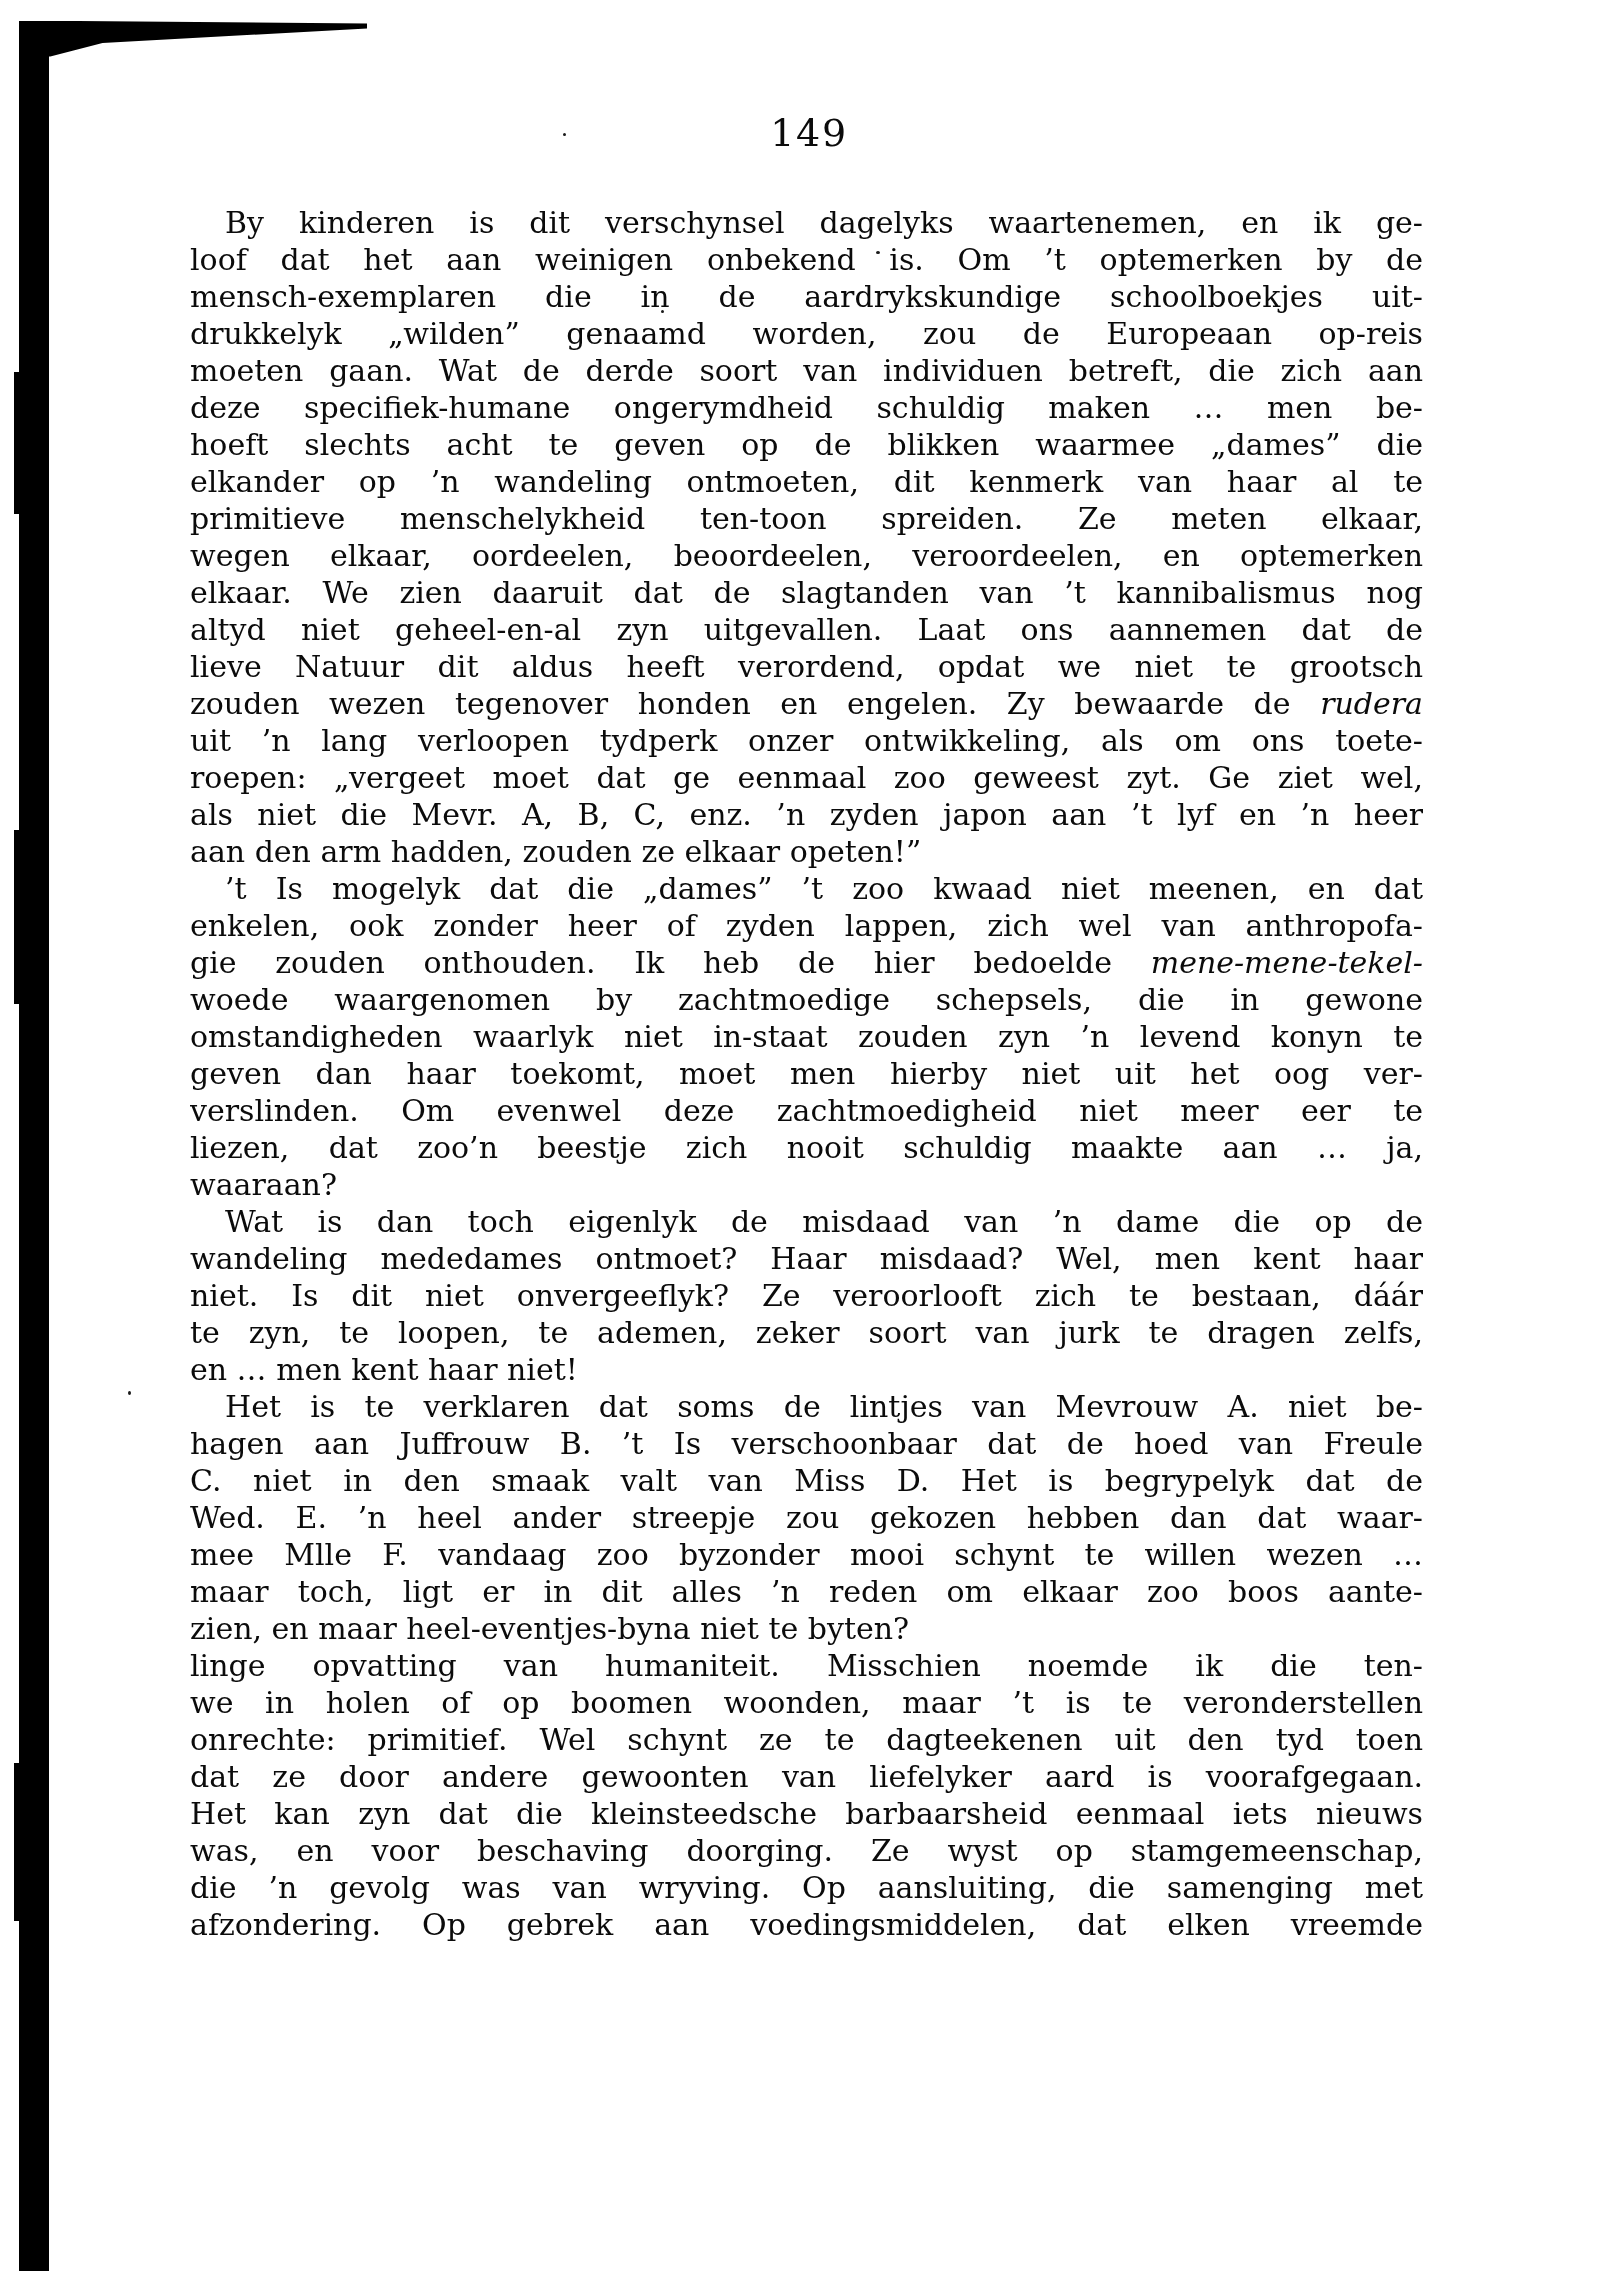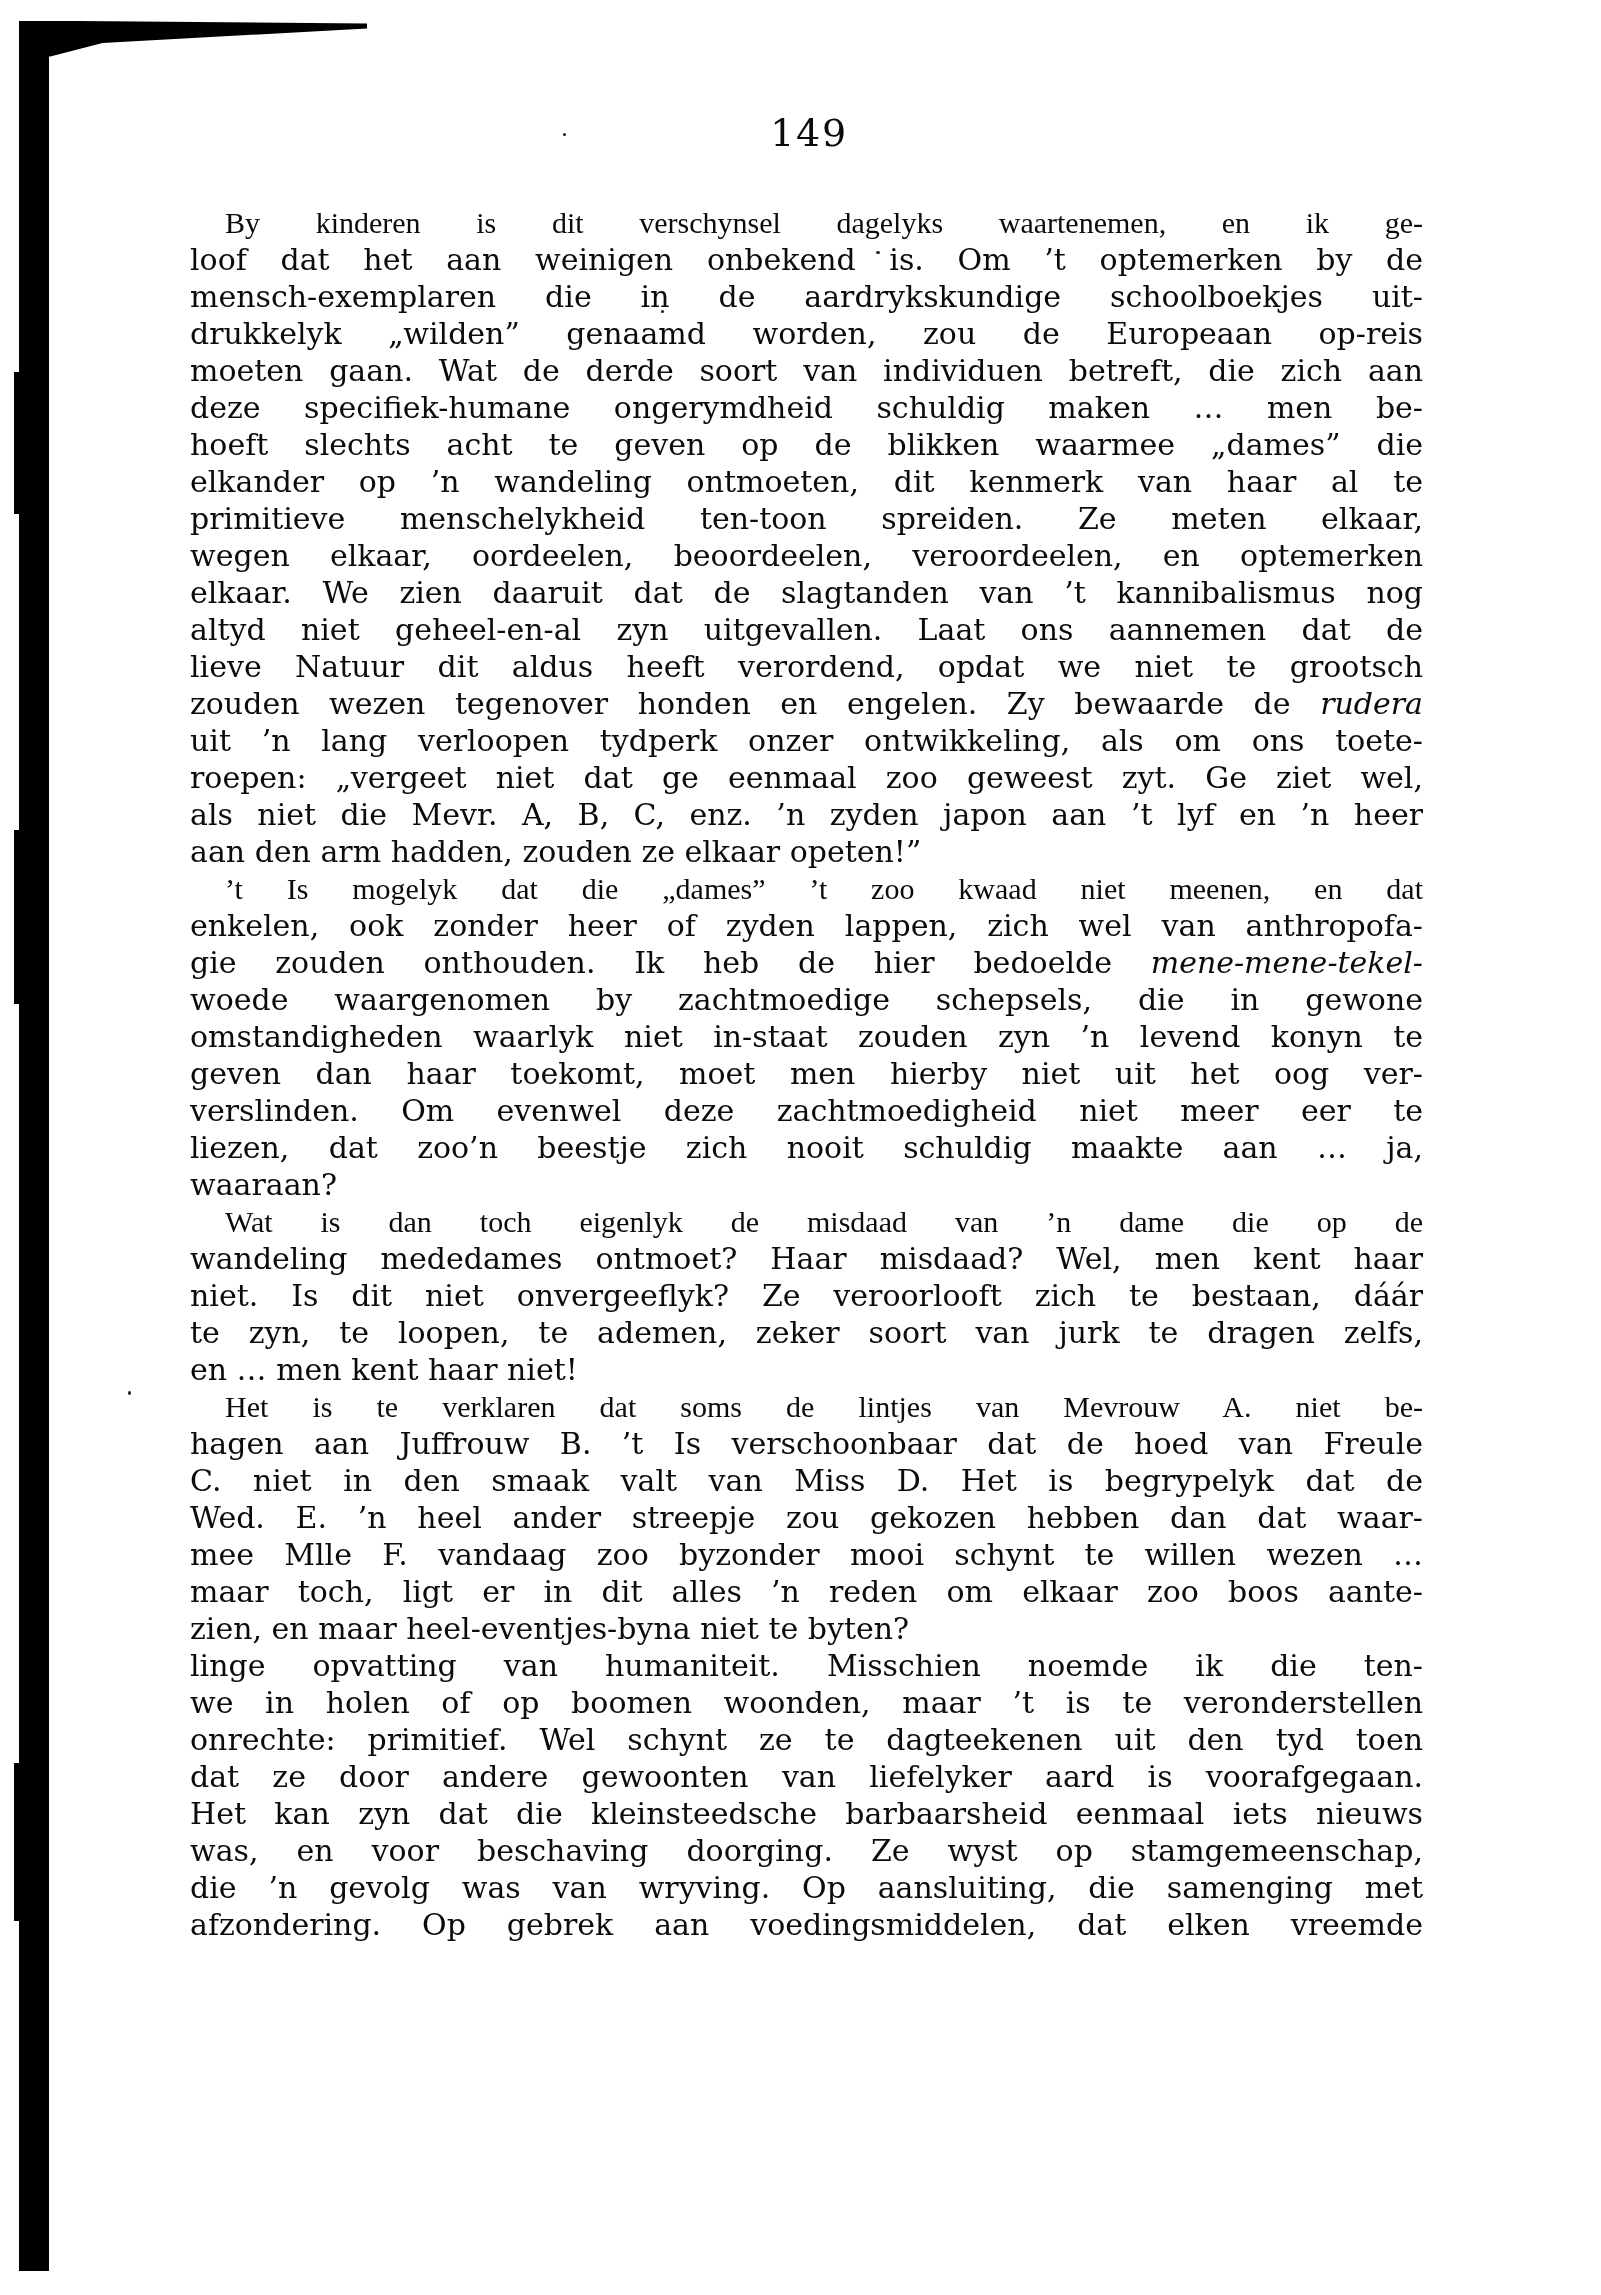--- a/index.html
+++ b/index.html
@@ -62,21 +62,21 @@
     text-rendering: optimizeLegibility;
   }
   .para { margin: 0; }
   .line {
     text-align: justify;
     text-align-last: justify;
     white-space: normal;
     overflow: hidden;
     height: 37px;
   }
-  .line.first { padding-left: 35px; font-family: Liberation Serif, serif; }
+  .line.first { padding-left: 35px; }
   .line.lastline { text-align-last: left; }
   .it { font-style: italic; }
 </style>
 </head>
 <body>
 
 <div class="scan-bar"></div>
 <div class="scan-bar-bump1"></div>
 <div class="scan-bar-bump2"></div>
 <div class="scan-bar-bump3"></div>
@@ -97,21 +97,21 @@
       <div class="line"><span>deze specifiek-humane ongerymdheid schuldig maken … men be-</span></div>
       <div class="line"><span>hoeft slechts acht te geven op de blikken waarmee „dames” die</span></div>
       <div class="line"><span>elkander op ’n wandeling ontmoeten, dit kenmerk van haar al te</span></div>
       <div class="line"><span>primitieve menschelykheid ten-toon spreiden. Ze meten elkaar,</span></div>
       <div class="line"><span>wegen elkaar, oordeelen, beoordeelen, veroordeelen, en optemerken</span></div>
       <div class="line"><span>elkaar. We zien daaruit dat de slagtanden van ’t kannibalismus nog</span></div>
       <div class="line"><span>altyd niet geheel-en-al zyn uitgevallen. Laat ons aannemen dat de</span></div>
       <div class="line"><span>lieve Natuur dit aldus heeft verordend, opdat we niet te grootsch</span></div>
       <div class="line"><span>zouden wezen tegenover honden en engelen. Zy bewaarde de </span><span class="it">rudera</span></div>
       <div class="line"><span>uit ’n lang verloopen tydperk onzer ontwikkeling, als om ons toete-</span></div>
-      <div class="line"><span>roepen: „vergeet niet dat ge eenmaal zoo geweest zyt. Ge ziet wel,</span></div>
+      <div class="line"><span>roepen: „vergeet moet dat ge eenmaal zoo geweest zyt. Ge ziet wel,</span></div>
       <div class="line"><span>als niet die Mevr. A, B, C, enz. ’n zyden japon aan ’t lyf en ’n heer</span></div>
       <div class="line lastline"><span>aan den arm hadden, zouden ze elkaar opeten!”</span></div>
     </div>
     <div class="para">
       <div class="line first"><span>’t Is mogelyk dat die „dames” ’t zoo kwaad niet meenen, en dat</span></div>
       <div class="line"><span>enkelen, ook zonder heer of zyden lappen, zich wel van anthropofa-</span></div>
       <div class="line"><span>gie zouden onthouden. Ik heb de hier bedoelde </span><span class="it">mene-mene-tekel-</span></div>
       <div class="line"><span>woede waargenomen by zachtmoedige schepsels, die in gewone</span></div>
       <div class="line"><span>omstandigheden waarlyk niet in-staat zouden zyn ’n levend konyn te</span></div>
       <div class="line"><span>geven dan haar toekomt, moet men hierby niet uit het oog ver-</span></div>

